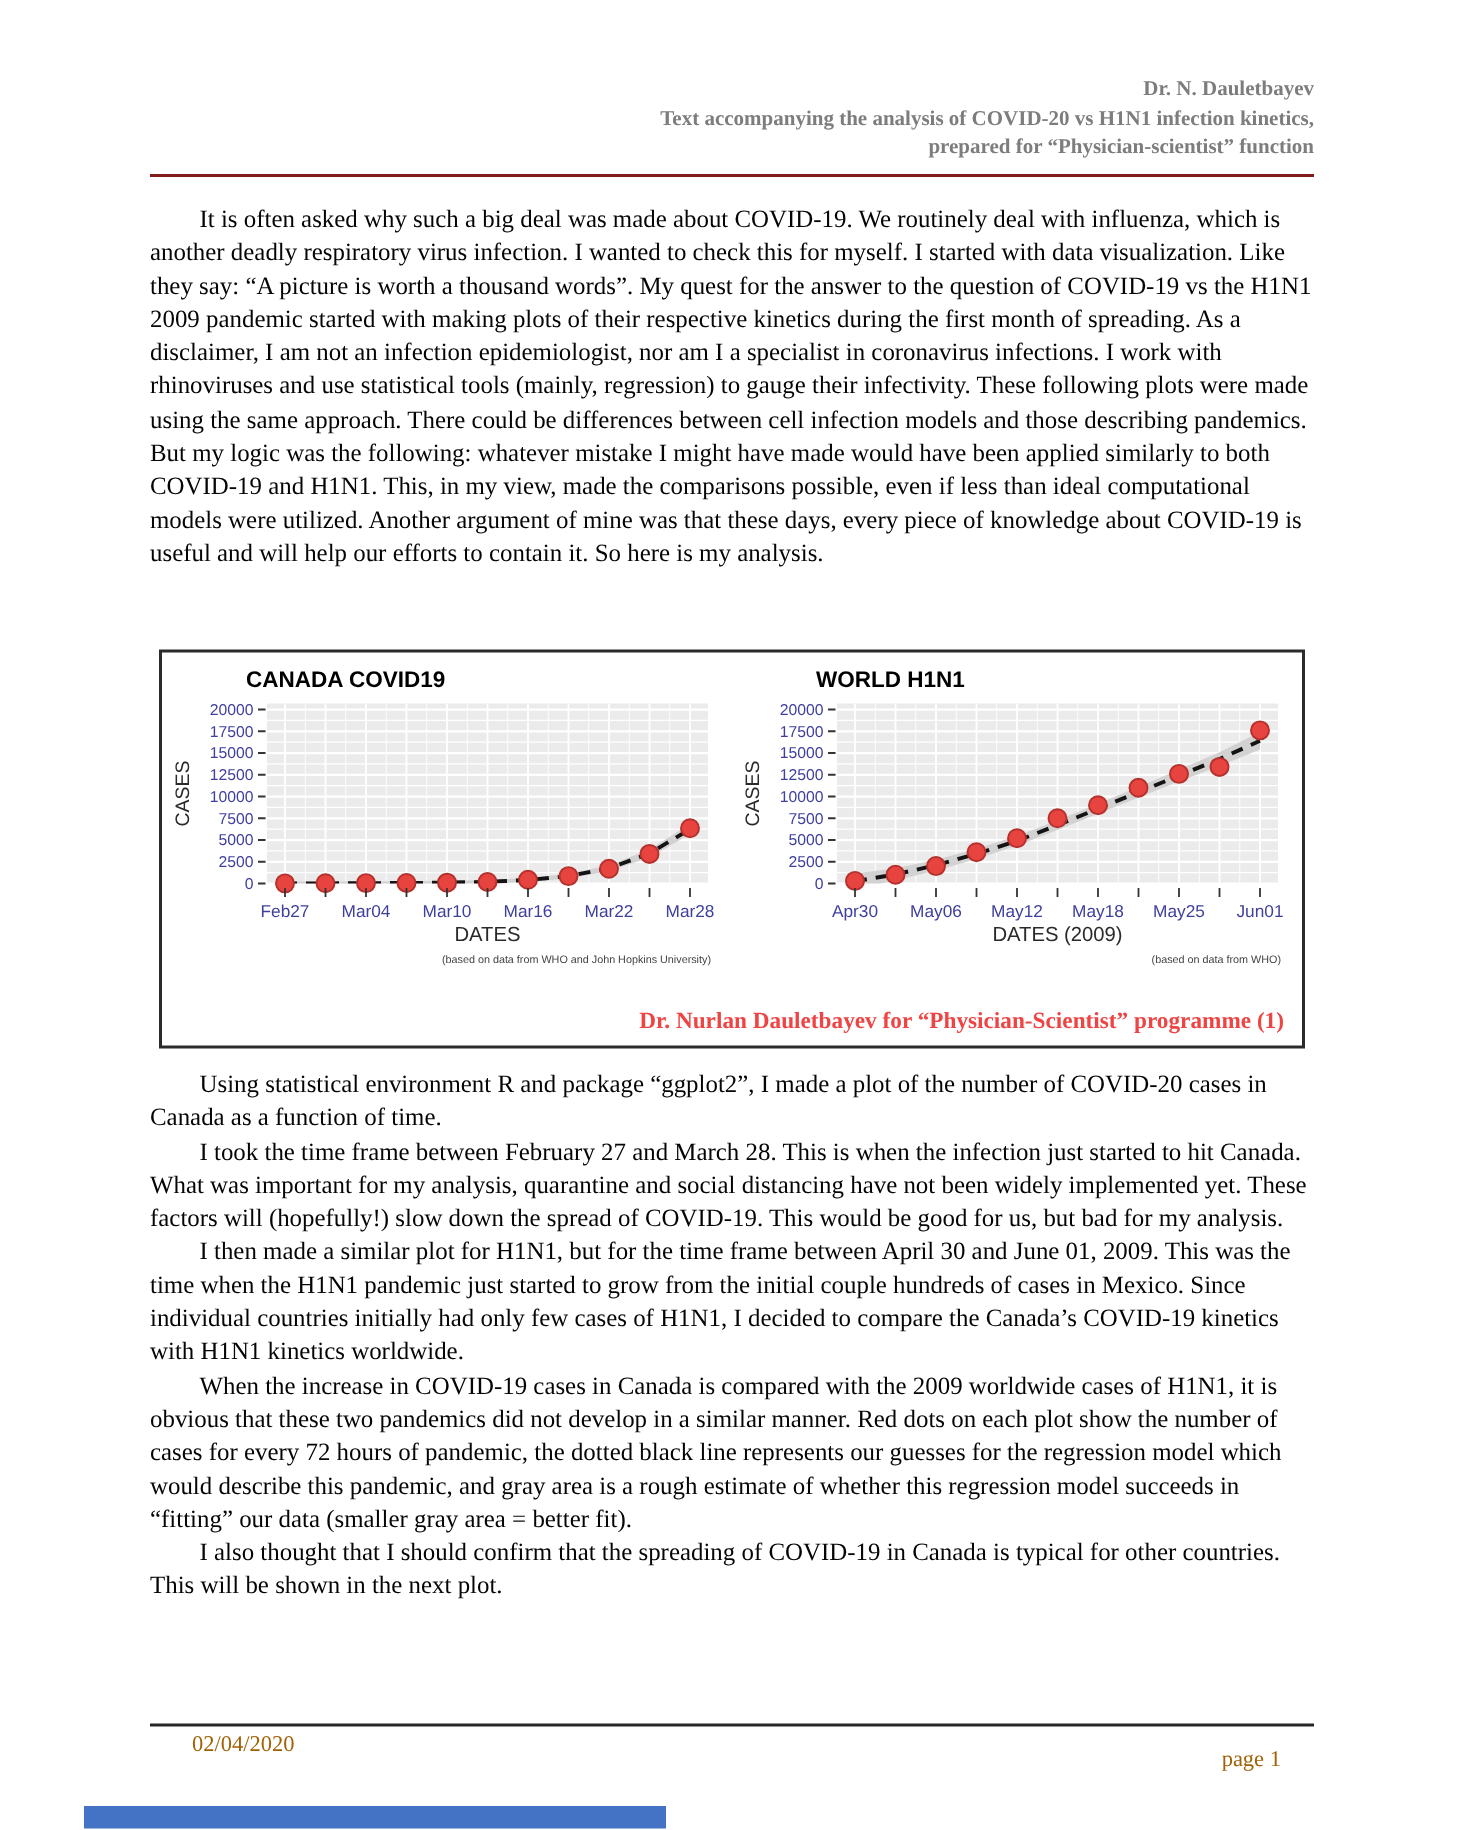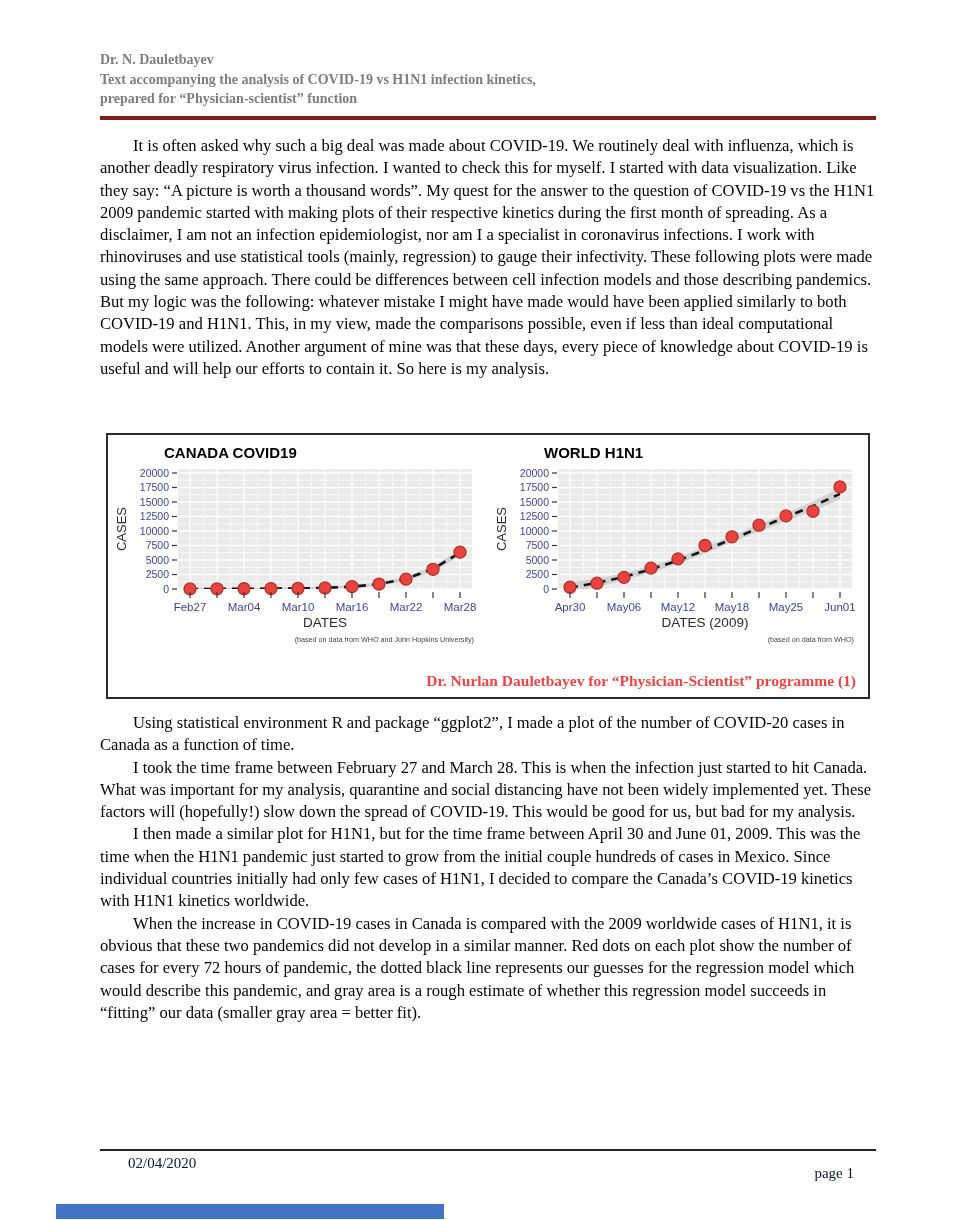--- a/index.html
+++ b/index.html
@@ -3,23 +3,23 @@
 <meta charset="utf-8">
 <style>
   html,body { margin:0; padding:0; }
   body {
     width:976px; height:1220px; background:#ffffff; position:relative;
     font-family:"Liberation Serif", serif; color:#000;
     overflow:hidden;
   }
   .doc-header {
     position:absolute; left:100px; top:50px; width:776px;
-    text-align:left; color:#7d7d7d; font-weight:bold;
+    text-align:right; color:#7d7d7d; font-weight:bold;
     font-size:14px; line-height:19.5px;
-    padding-bottom:7px; border-bottom:4px solid #7f1d1d;
+    padding-bottom:7px; border-bottom:2px solid #7f1d1d;
   }
   .body-text {
     position:absolute; left:100px; width:779px;
     font-size:16.6px; line-height:22.3px; color:#050505;
   }
   .body-text p { margin:0; text-indent:33px; }
   #content-top { top:135px; }
   #content-bottom { top:712px; }
   .figure-box {
     position:absolute; left:106px; top:433px; width:764px; height:266px;
@@ -33,35 +33,35 @@
     position:absolute; right:12px; bottom:7px;
     font-family:"Liberation Serif", serif; font-weight:bold;
     font-size:15.5px; color:#ef4444;
   }
   .footer-rule {
     position:absolute; left:100px; top:1149px; width:776px;
     border-top:2px solid #262626;
   }
   .doc-footer {
     position:absolute; left:100px; top:1155px; width:776px;
-    font-size:15px; color:#0f172a;
+    font-size:15px; color:#a16207;
   }
   .footer-date { margin-left:28px; }
   .footer-page { float:right; margin-right:22px;margin-top:10px; }
   .bottom-bar {
     position:absolute; left:56px; top:1204px; width:388px; height:15px;
   }
   svg text { font-family:"Liberation Sans", sans-serif; }
 </style>
 </head>
 <body>
 
 <div class="doc-header">
   <div>Dr. N. Dauletbayev</div>
-  <div>Text accompanying the analysis of COVID-19 vs H1N1 infection kinetics,</div>
+  <div>Text accompanying the analysis of COVID-20 vs H1N1 infection kinetics,</div>
   <div>prepared for “Physician-scientist” function</div>
 </div>
 
 <div class="body-text" id="content-top">
   <p>It is often asked why such a big deal was made about COVID-19. We routinely deal with influenza, which is another deadly respiratory virus infection. I wanted to check this for myself. I started with data visualization. Like they say: “A picture is worth a thousand words”. My quest for the answer to the question of COVID-19 vs the H1N1 2009 pandemic started with making plots of their respective kinetics during the first month of spreading. As a disclaimer, I am not an infection epidemiologist, nor am I a specialist in coronavirus infections. I work with rhinoviruses and use statistical tools (mainly, regression) to gauge their infectivity. These following plots were made using the same approach. There could be differences between cell infection models and those describing pandemics. But my logic was the following: whatever mistake I might have made would have been applied similarly to both COVID-19 and H1N1. This, in my view, made the comparisons possible, even if less than ideal computational models were utilized. Another argument of mine was that these days, every piece of knowledge about COVID-19 is useful and will help our efforts to contain it. So here is my analysis.</p>
 </div>
 
 <div class="figure-box">
   <div class="charts-row">
     <div id="chart-canada"><svg width="368" height="208" viewBox="0 0 368 208">
@@ -262,20 +262,21 @@
         </svg></div>
   </div>
   <div class="figure-caption">Dr. Nurlan Dauletbayev for “Physician-Scientist” programme (1)</div>
 </div>
 
 <div class="body-text" id="content-bottom">
   <p>Using statistical environment R and package “ggplot2”, I made a plot of the number of COVID-20 cases in Canada as a function of time.</p>
   <p>I took the time frame between February 27 and March 28. This is when the infection just started to hit Canada. What was important for my analysis, quarantine and social distancing have not been widely implemented yet. These factors will (hopefully!) slow down the spread of COVID-19. This would be good for us, but bad for my analysis.</p>
   <p>I then made a similar plot for H1N1, but for the time frame between April 30 and June 01, 2009. This was the time when the H1N1 pandemic just started to grow from the initial couple hundreds of cases in Mexico. Since individual countries initially had only few cases of H1N1, I decided to compare the Canada’s COVID-19 kinetics with H1N1 kinetics worldwide.</p>
   <p>When the increase in COVID-19 cases in Canada is compared with the 2009 worldwide cases of H1N1, it is obvious that these two pandemics did not develop in a similar manner. Red dots on each plot show the number of cases for every 72 hours of pandemic, the dotted black line represents our guesses for the regression model which would describe this pandemic, and gray area is a rough estimate of whether this regression model succeeds in “fitting” our data (smaller gray area = better fit).</p>
+  <p>I also thought that I should confirm that the spreading of COVID-19 in Canada is typical for other countries. This will be shown in the next plot.</p>
 </div>
 
 <div class="footer-rule"></div>
 <div class="doc-footer">
   <span class="footer-date">02/04/2020</span>
   <span class="footer-page">page 1</span>
 </div>
 
 <div class="bottom-bar" id="bottom-bar" style="background: rgb(68, 114, 196);"></div>
 

